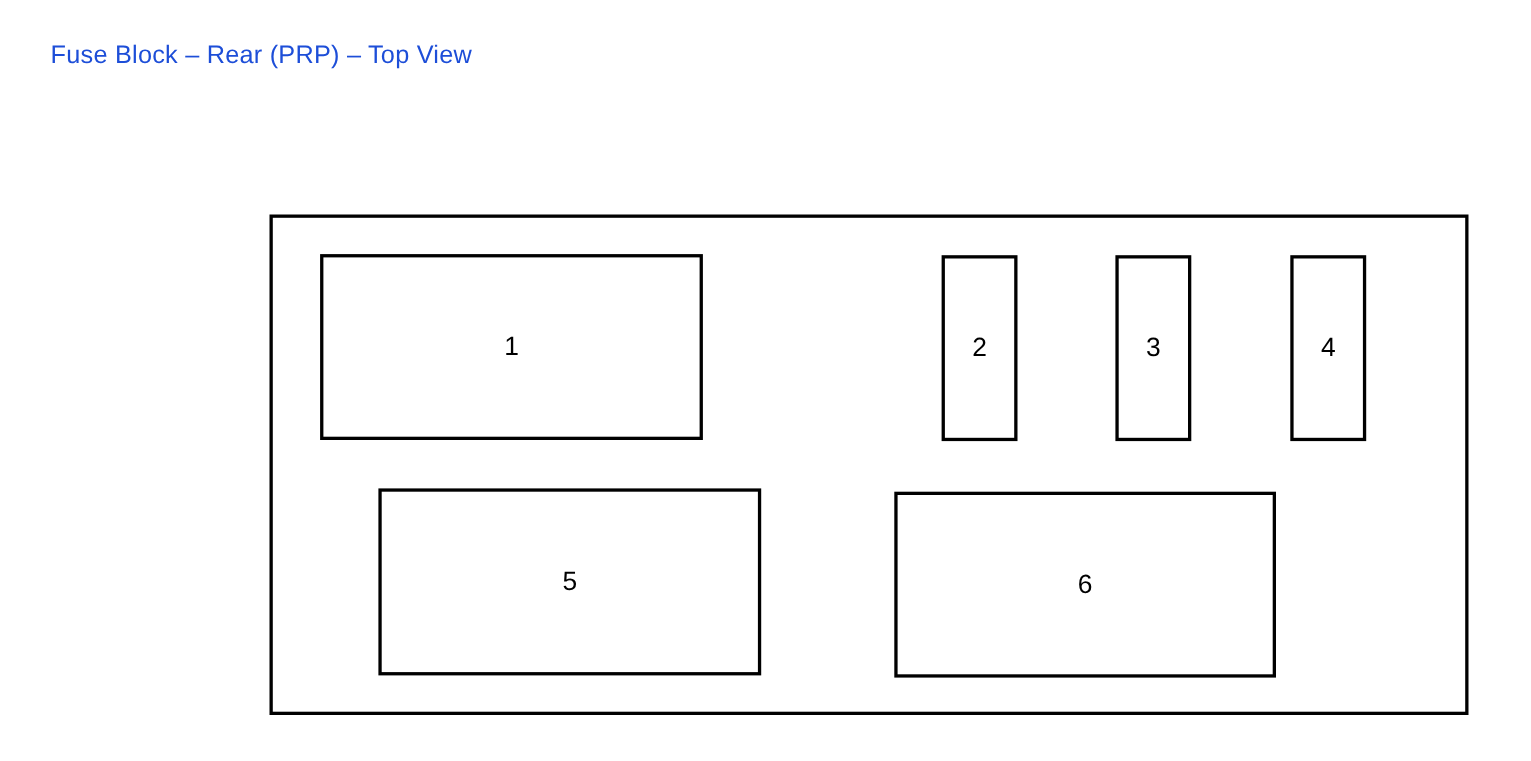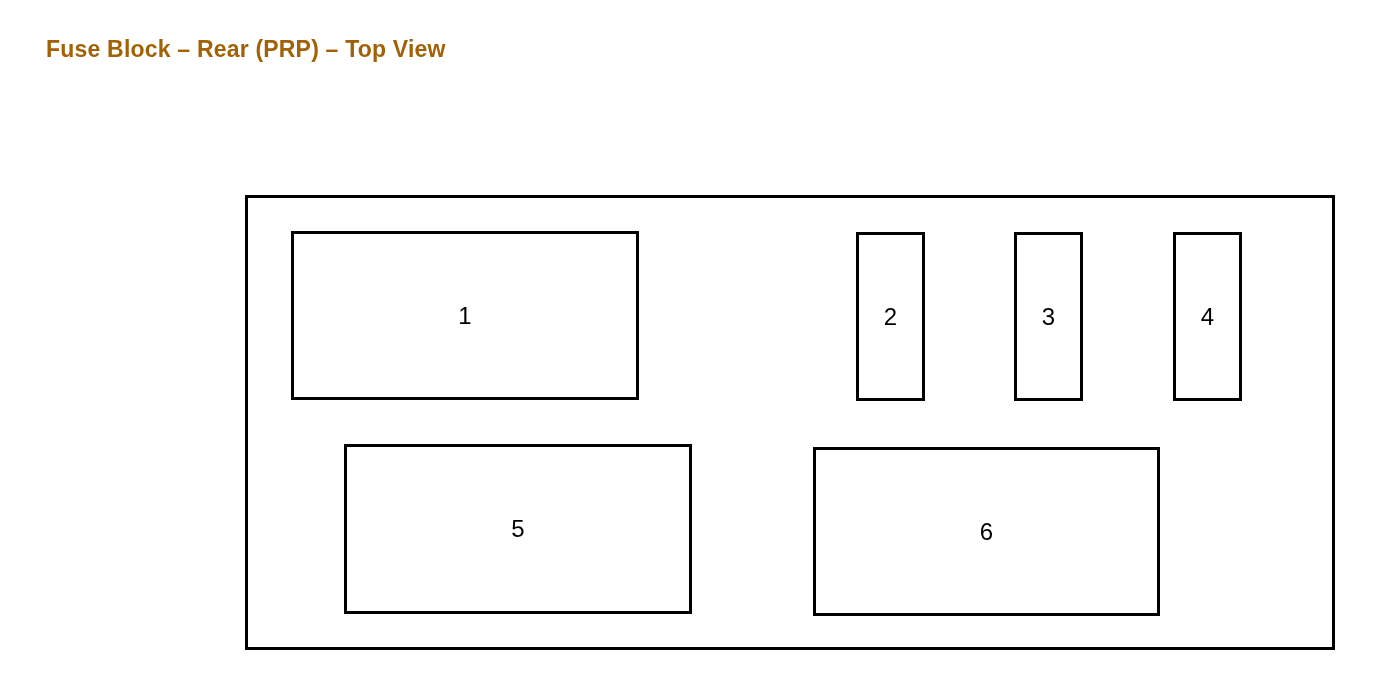--- a/index.html
+++ b/index.html
@@ -20,22 +20,22 @@
     background: #ffffff;
     overflow: hidden;
   }
 
   
   #diagram-title {
     position: absolute;
     left: 46px;
     top: 36px;
     font-size: 23px;
-    font-weight: bold;
-    color: #a16207;
+    font-weight: normal;
+    color: #1d4ed8;
     letter-spacing: 0.2px;
     white-space: nowrap;
   }
 
   
   #housing-frame {
     position: absolute;
     left: 245px;
     top: 195px;
     width: 1090px;

